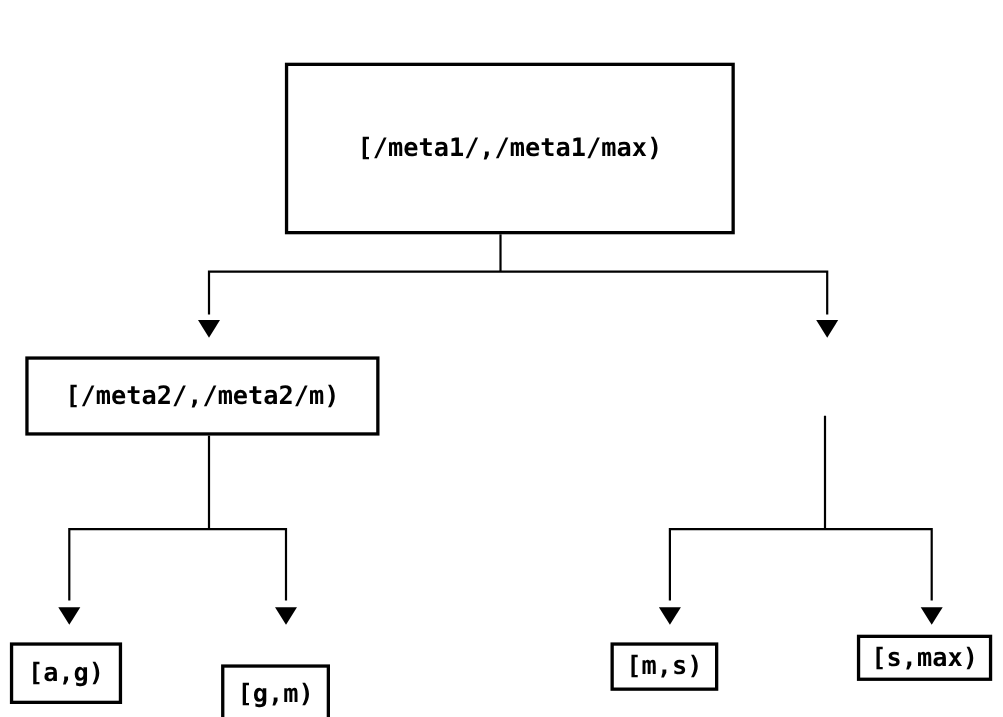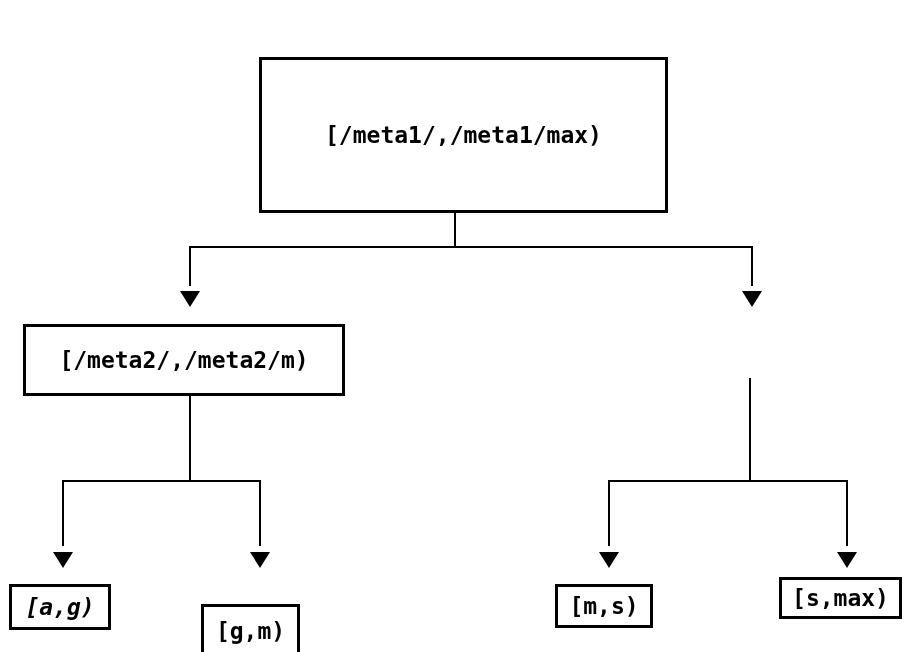--- a/index.html
+++ b/index.html
@@ -41,21 +41,21 @@
     justify-content: center;
     font-size: 23px;
     font-weight: 700;
     color: #000000;
     white-space: nowrap;
     letter-spacing: 0;
   }
   .n-root  { left: 259px; top: 26px;  width: 409px; height: 156px; margin-top: 31px; }
   .n-left  { left: 23px;  top: 324px; width: 322px; height: 72px; }
   .n-right { left: 583px; top: 324px; width: 319px; height: 54px; }
-  .n-ag    { left: 9px;   top: 584px; width: 102px; height: 46px; font-style: italic; }
+  .n-ag    { left: 9px;   top: 584px; width: 102px; height: 56px; }
   .n-gm    { left: 201px; top: 584px; width: 99px;  height: 54px; margin-top: 20px; }
   .n-ms    { left: 555px; top: 584px; width: 98px;  height: 44px; }
   .n-smax  { left: 779px; top: 577px; width: 123px; height: 42px; }
 </style>
 </head>
 <body>
 
 <div id="canvas">
 
   <svg id="edges" viewBox="0 0 912 652" xmlns="http://www.w3.org/2000/svg">

